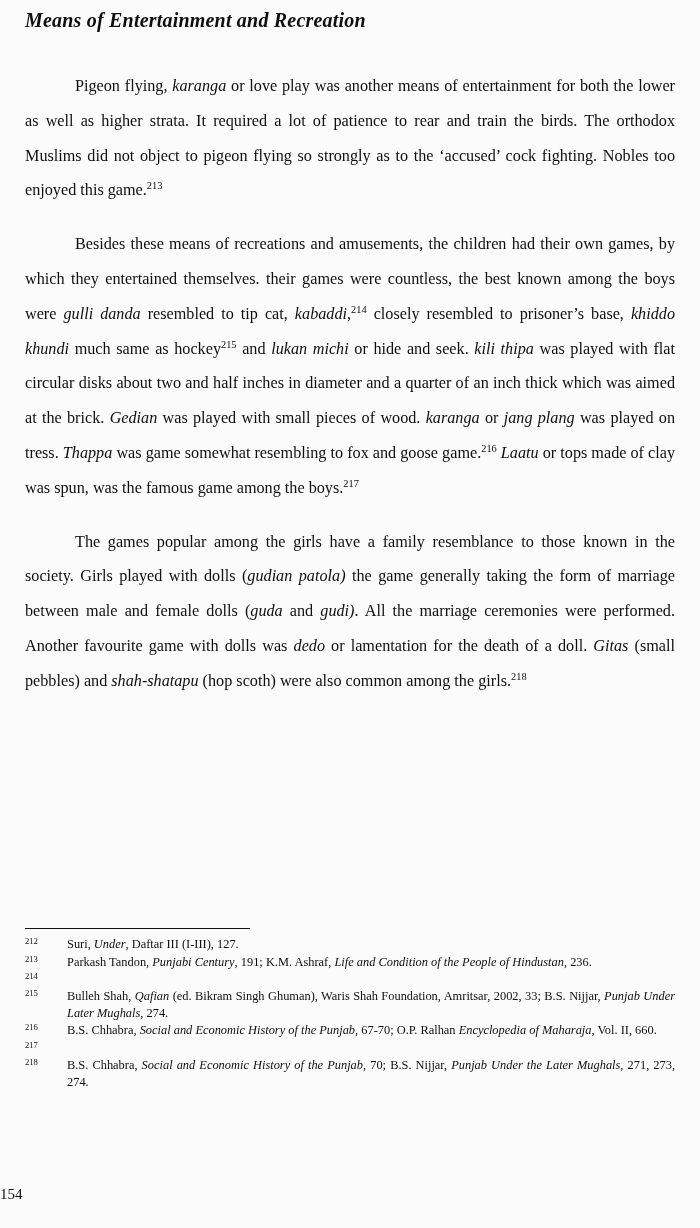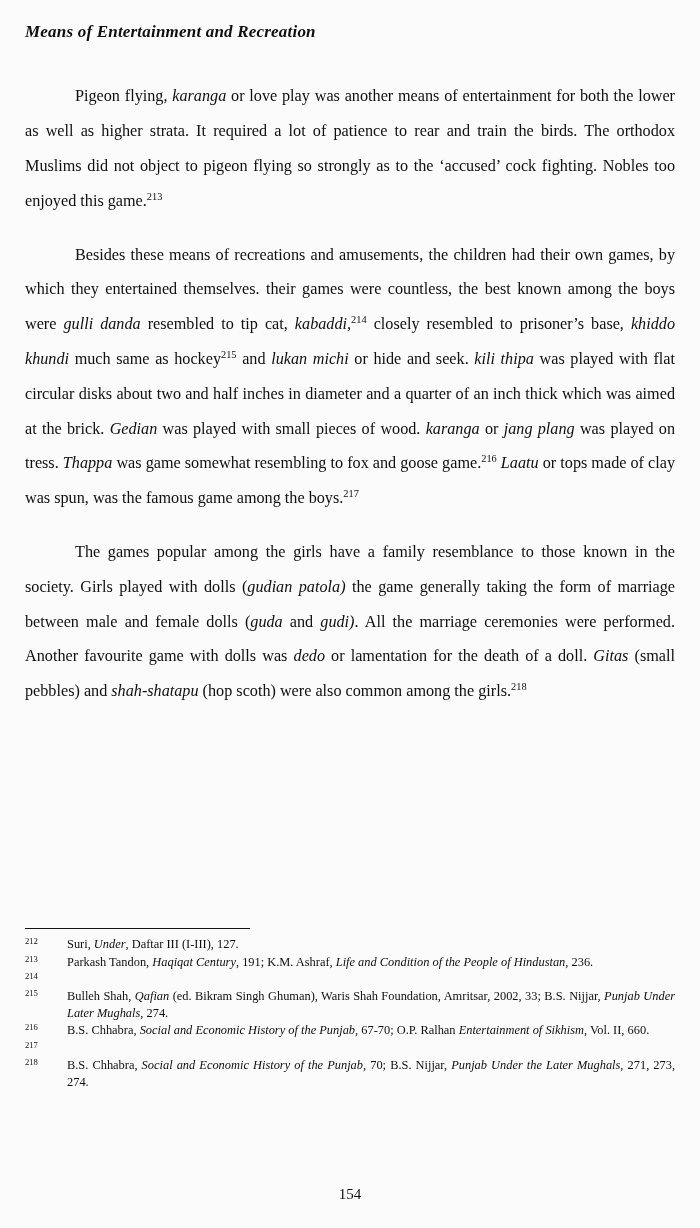--- a/index.html
+++ b/index.html
@@ -16,25 +16,25 @@
     overflow: hidden;
   }
   .page {
     position: relative;
     width: 700px;
     height: 1228px;
     box-sizing: border-box;
     padding: 0 25px;
   }
   .running-head {
-    font-size: 17px;
+    font-size: 20px;
     font-weight: bold;
     font-style: italic;
     letter-spacing: 0.2px;
-    padding-top: 22px;
+    padding-top: 8px;
     margin-bottom: 0;
     line-height: 1.2;
     white-space: nowrap;
   }
   .body-block {
     margin-top: 37px;
   }
   p.para {
     margin: 0 0 0 0;
     font-size: 16.2px;
@@ -83,45 +83,44 @@
     top: -3px;
     font-size: 8.6px;
     width: 24px;
     text-align: left;
   }
   .page-number {
     position: absolute;
     left: 0;
     right: 0;
     top: 1186px;
-    text-align: center;
     font-size: 15px;
   }
 </style>
 </head>
 <body>
 
 <div class="page">
 
   <div class="running-head">Means of Entertainment and Recreation</div>
 
   <div class="body-block">
     <p class="para indent">Pigeon flying, <i>karanga</i> or love play was another means of entertainment for both the lower as well as higher strata. It required a lot of patience to rear and train the birds. The orthodox Muslims did not object to pigeon flying so strongly as to the ‘accused’ cock fighting. Nobles too enjoyed this game.<sup>213</sup></p>
     <p class="para indent">Besides these means of recreations and amusements, the children had their own games, by which they entertained themselves. their games were countless, the best known among the boys were <i>gulli danda</i> resembled to tip cat, <i>kabaddi,</i><sup>214</sup> closely resembled to prisoner’s base, <i>khiddo khundi</i> much same as hockey<sup>215</sup> and <i>lukan michi</i> or hide and seek. <i>kili thipa</i> was played with flat circular disks about two and half inches in diameter and a quarter of an inch thick which was aimed at the brick. <i>Gedian</i> was played with small pieces of wood. <i>karanga</i> or <i>jang plang</i> was played on tress. <i>Thappa</i> was game somewhat resembling to fox and goose game.<sup>216</sup> <i>Laatu</i> or tops made of clay was spun, was the famous game among the boys.<sup>217</sup></p>
     <p class="para indent">The games popular among the girls have a family resemblance to those known in the society. Girls played with dolls (<i>gudian patola)</i> the game generally taking the form of marriage between male and female dolls (<i>guda</i> and <i>gudi)</i>. All the marriage ceremonies were performed. Another favourite game with dolls was <i>dedo</i> or lamentation for the death of a doll. <i>Gitas</i> (small pebbles) and <i>shah-shatapu</i> (hop scoth) were also common among the girls.<sup>218</sup></p>
   </div>
 
   <div class="footnote-area">
     <div class="fn-rule"></div>
     <div id="fn-list">
         <div class="fn"><span class="fn-num">212</span><span>Suri, <i>Under</i>, Daftar III (I-III), 127.</span></div>
-        <div class="fn"><span class="fn-num">213</span><span>Parkash Tandon, <i>Haqiqat Century</i>, 191; K.M. Ashraf, <i>Life and Condition of the People of Hindustan</i>, 236.</span></div>
+        <div class="fn"><span class="fn-num">213</span><span>Parkash Tandon, <i>Punjabi Century</i>, 191; K.M. Ashraf, <i>Life and Condition of the People of Hindustan</i>, 236.</span></div>
         <div class="fn"><span class="fn-num">214</span></div>
         <div class="fn"><span class="fn-num">215</span><span>Bulleh Shah, <i>Qafian</i> (ed. Bikram Singh Ghuman), Waris Shah Foundation, Amritsar, 2002, 33; B.S. Nijjar, <i>Punjab Under Later Mughals</i>, 274.</span></div>
-        <div class="fn"><span class="fn-num">216</span><span>B.S. Chhabra, <i>Social and Economic History of the Punjab,</i> 67-70; O.P. Ralhan <i>Entertainment of Sikhism</i>, Vol. II, 660.</span></div>
+        <div class="fn"><span class="fn-num">216</span><span>B.S. Chhabra, <i>Social and Economic History of the Punjab,</i> 67-70; O.P. Ralhan <i>Encyclopedia of Maharaja</i>, Vol. II, 660.</span></div>
         <div class="fn"><span class="fn-num">217</span></div>
         <div class="fn"><span class="fn-num">218</span><span>B.S. Chhabra, <i>Social and Economic History of the Punjab,</i> 70; B.S. Nijjar, <i>Punjab Under the Later Mughals,</i> 271, 273, 274.</span></div>
       </div>
   </div>
 
   <div class="page-number">154</div>
 
 </div>
 
 </body></html>

